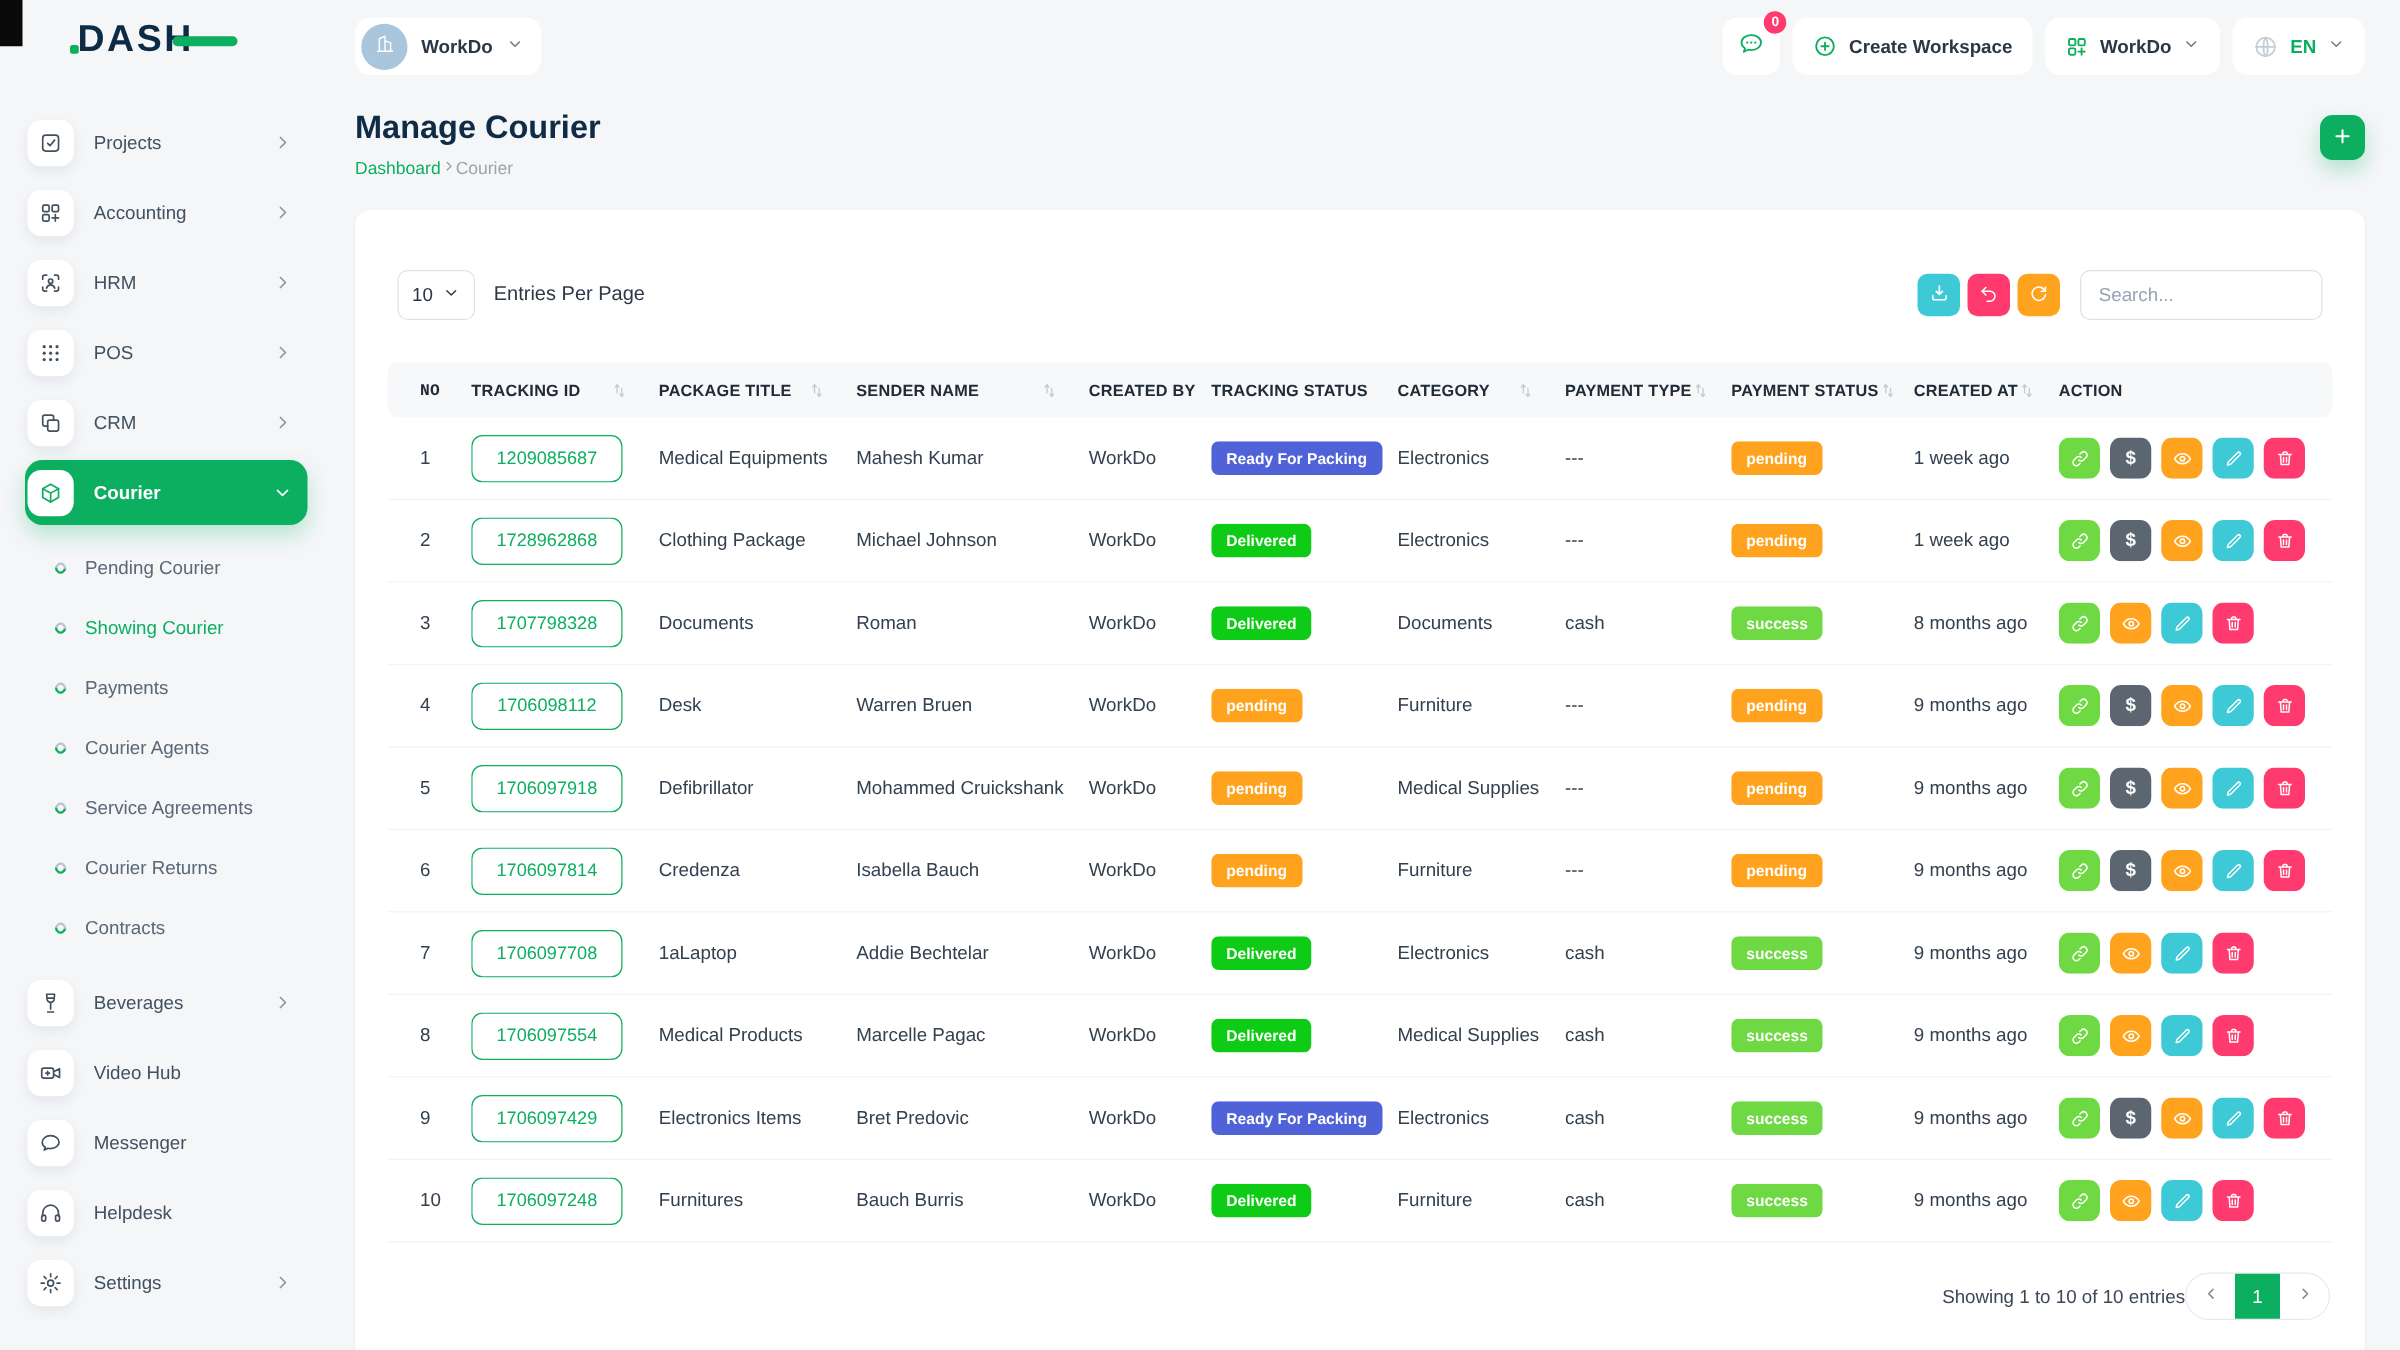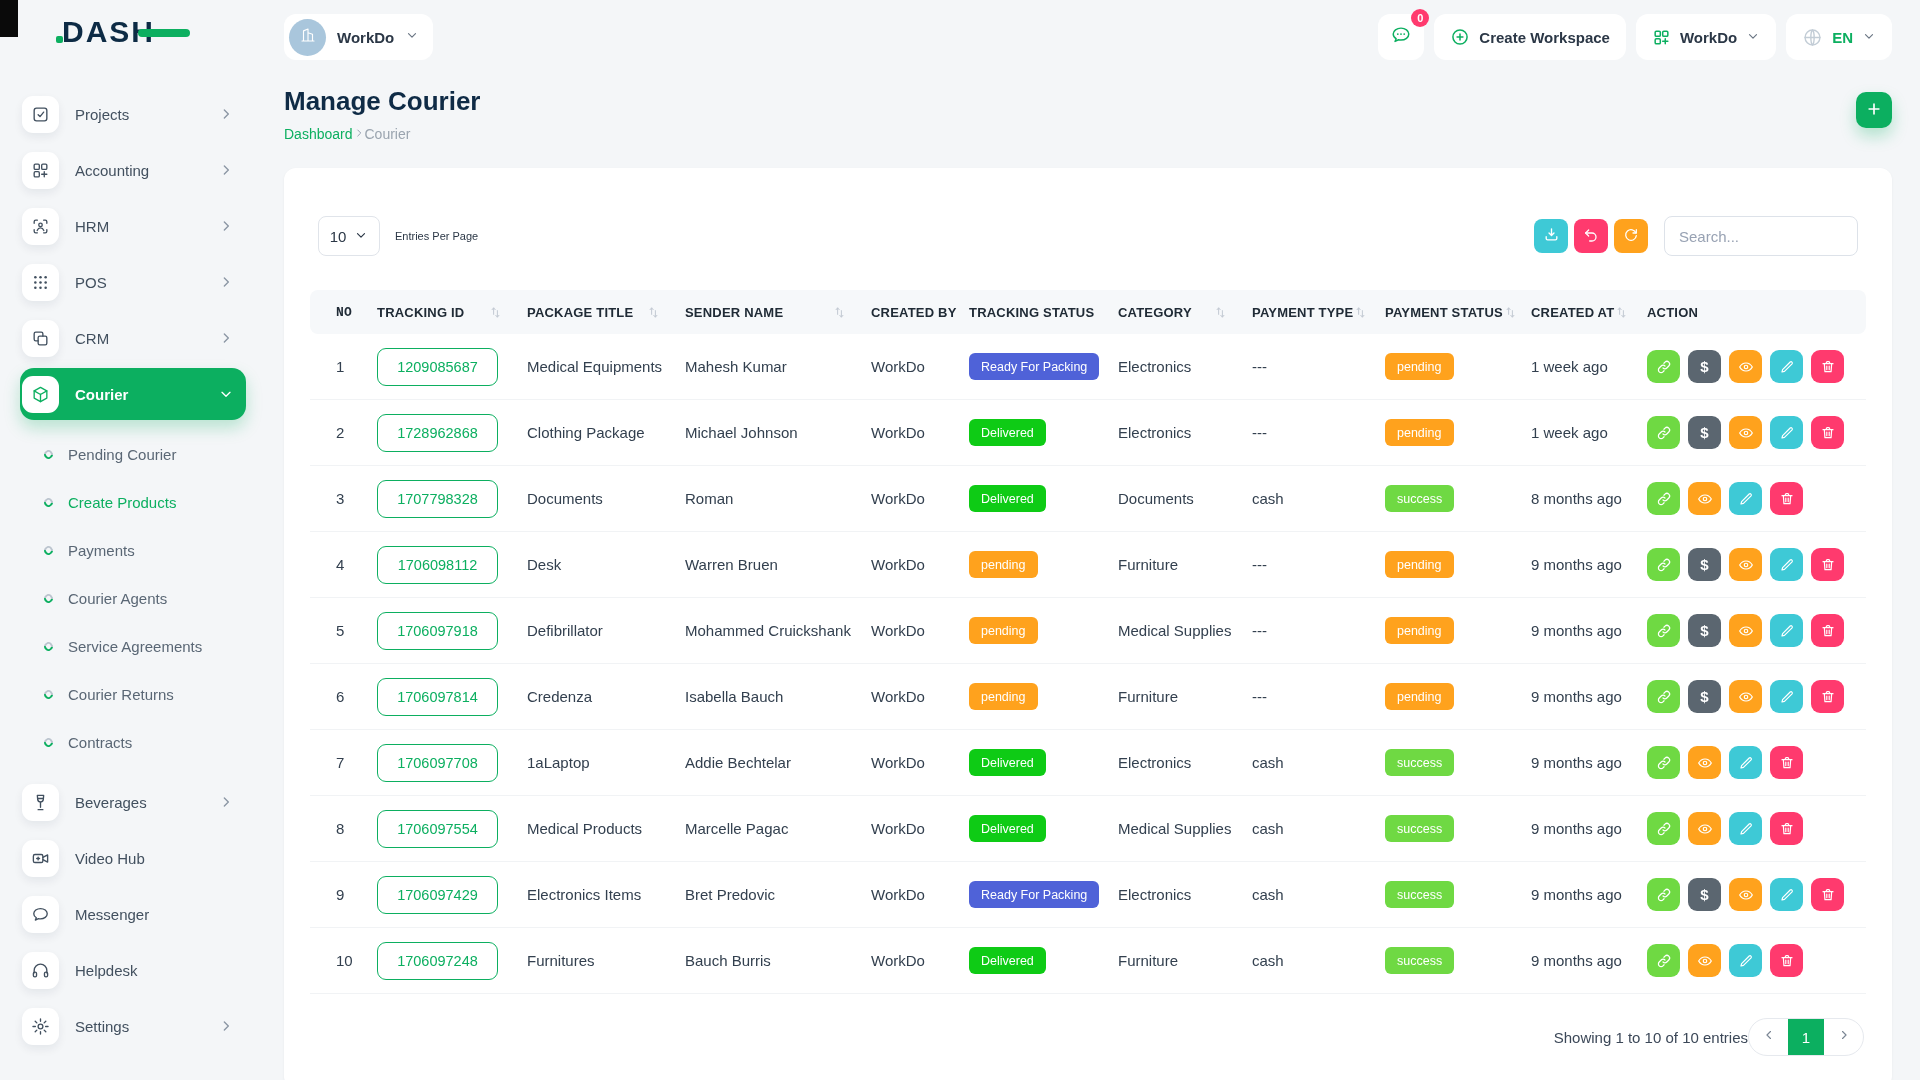--- a/index.html
+++ b/index.html
@@ -60,37 +60,37 @@
   .bc-sep { color:#98a2b3; display:flex; }
   .bc-current { color:#9aa4af; }
   .add-btn { width:36px; height:36px; border-radius:10px; background:#0CAF60; color:#fff; border:none; display:flex; align-items:center; justify-content:center; cursor:pointer; box-shadow:0 8px 16px rgba(12,175,96,.28); margin-top:6px; }
 
   .card { background:#fff; border-radius:12px; margin-top:26px; padding:48px 26px 0; height:920px; box-shadow:0 1px 3px rgba(16,24,40,.05); }
 
   .controls { display:flex; justify-content:space-between; align-items:center; padding:0 8px; }
   .controls-left { display:flex; align-items:center; }
   .select { width:62px; height:40px; border:1px solid #e0e4ea; border-radius:8px; background:#fff; display:flex; align-items:center; justify-content:center; gap:8px; font-size:15px; color:#2b3746; cursor:pointer; }
   .select .caret { color:#2b3746; }
-  .controls-label { margin-left:15px; font-size:11px; color:#2b3746; }
+  .controls-label { margin-left:15px; font-size:16px; color:#2b3746; }
   .controls-right { display:flex; align-items:center; gap:6px; }
   .tool-btn { width:34px; height:34px; border-radius:8px; border:none; color:#fff; display:flex; align-items:center; justify-content:center; cursor:pointer; }
   .search { width:194px; height:40px; border:1px solid #dde2e9; border-radius:8px; padding:0 14px; font-size:15px; color:#2b3746; margin-left:10px; outline:none; font-family:"Liberation Sans", sans-serif; }
   .search::placeholder { color:#98a2b3; }
 
   .table { margin-top:34px; }
   .grid-row { display:grid; grid-template-columns:67px 150px 158px 186px 98px 149px 134px 133px 146px 116px 1fr; align-items:center; }
   .thead { height:44px; background:#f6f8fa; border-radius:8px; font-size:13px; font-weight:700; color:#202b36; }
   .th { display:flex; align-items:center; justify-content:space-between; padding-right:24px; letter-spacing:.2px; white-space:nowrap; }
   .th:first-child { padding-left:26px;font-family:Liberation Mono, monospace; }
   .sort-ic { color:#c2c9d2; display:flex; cursor:pointer; }
   .tr { height:66px; border-bottom:1px solid #f1f3f5; font-size:15px; color:#33404f; }
   .td { white-space:nowrap; overflow:hidden; }
   .td-no { padding-left:26px; }
   .tid-btn { height:38px; min-width:121px; padding:0 14px; border:1px solid #0CAF60; background:#fff; color:#0CAF60; border-radius:9px; font-size:14.5px; cursor:pointer; font-family:"Liberation Sans", sans-serif; }
-  .badge { display:inline-flex; align-items:center; justify-content:center; height:27px; padding:12px 12px; border-radius:6px; color:#fff; font-size:12.5px; font-weight:400; }
+  .badge { display:inline-flex; align-items:center; justify-content:center; height:27px; padding:12px 12px; border-radius:6px; color:#fff; font-size:12.5px; font-weight:700; }
   .actions { display:flex; gap:8px; }
   .act { width:33px; height:33px; border-radius:9px; border:none; color:#fff; display:flex; align-items:center; justify-content:center; cursor:pointer; }
   .dollar { font-size:15px; font-weight:700; line-height:1; }
 
   .table-foot { display:flex; justify-content:flex-end; align-items:center; margin-top:24px; padding:0 2px; }
   .showing { font-size:15px; color:#3c4858; }
   .pagination { display:flex; align-items:center; border:1px solid #e6e9ee; border-radius:19px; height:38px; overflow:hidden; background:#fff; }
   .page-btn { width:39px; height:38px; display:flex; align-items:center; justify-content:center; color:#7b8694; cursor:pointer; }
   .page-num { width:36px; font-size:15px; }
   .page-num.active { background:#0CAF60; color:#fff; }
@@ -204,21 +204,21 @@
         </span>
       </div>
     </nav>
   <div class="subnav" id="nav-sub">
       <div class="sub-item">
         <span class="bullet"></span>
         <span>Pending Courier</span>
       </div>
       <div class="sub-item active">
         <span class="bullet"></span>
-        <span>Create Products</span>
+        <span>Showing Courier</span>
       </div>
       <div class="sub-item">
         <span class="bullet"></span>
         <span>Payments</span>
       </div>
       <div class="sub-item">
         <span class="bullet"></span>
         <span>Courier Agents</span>
       </div>
       <div class="sub-item">

